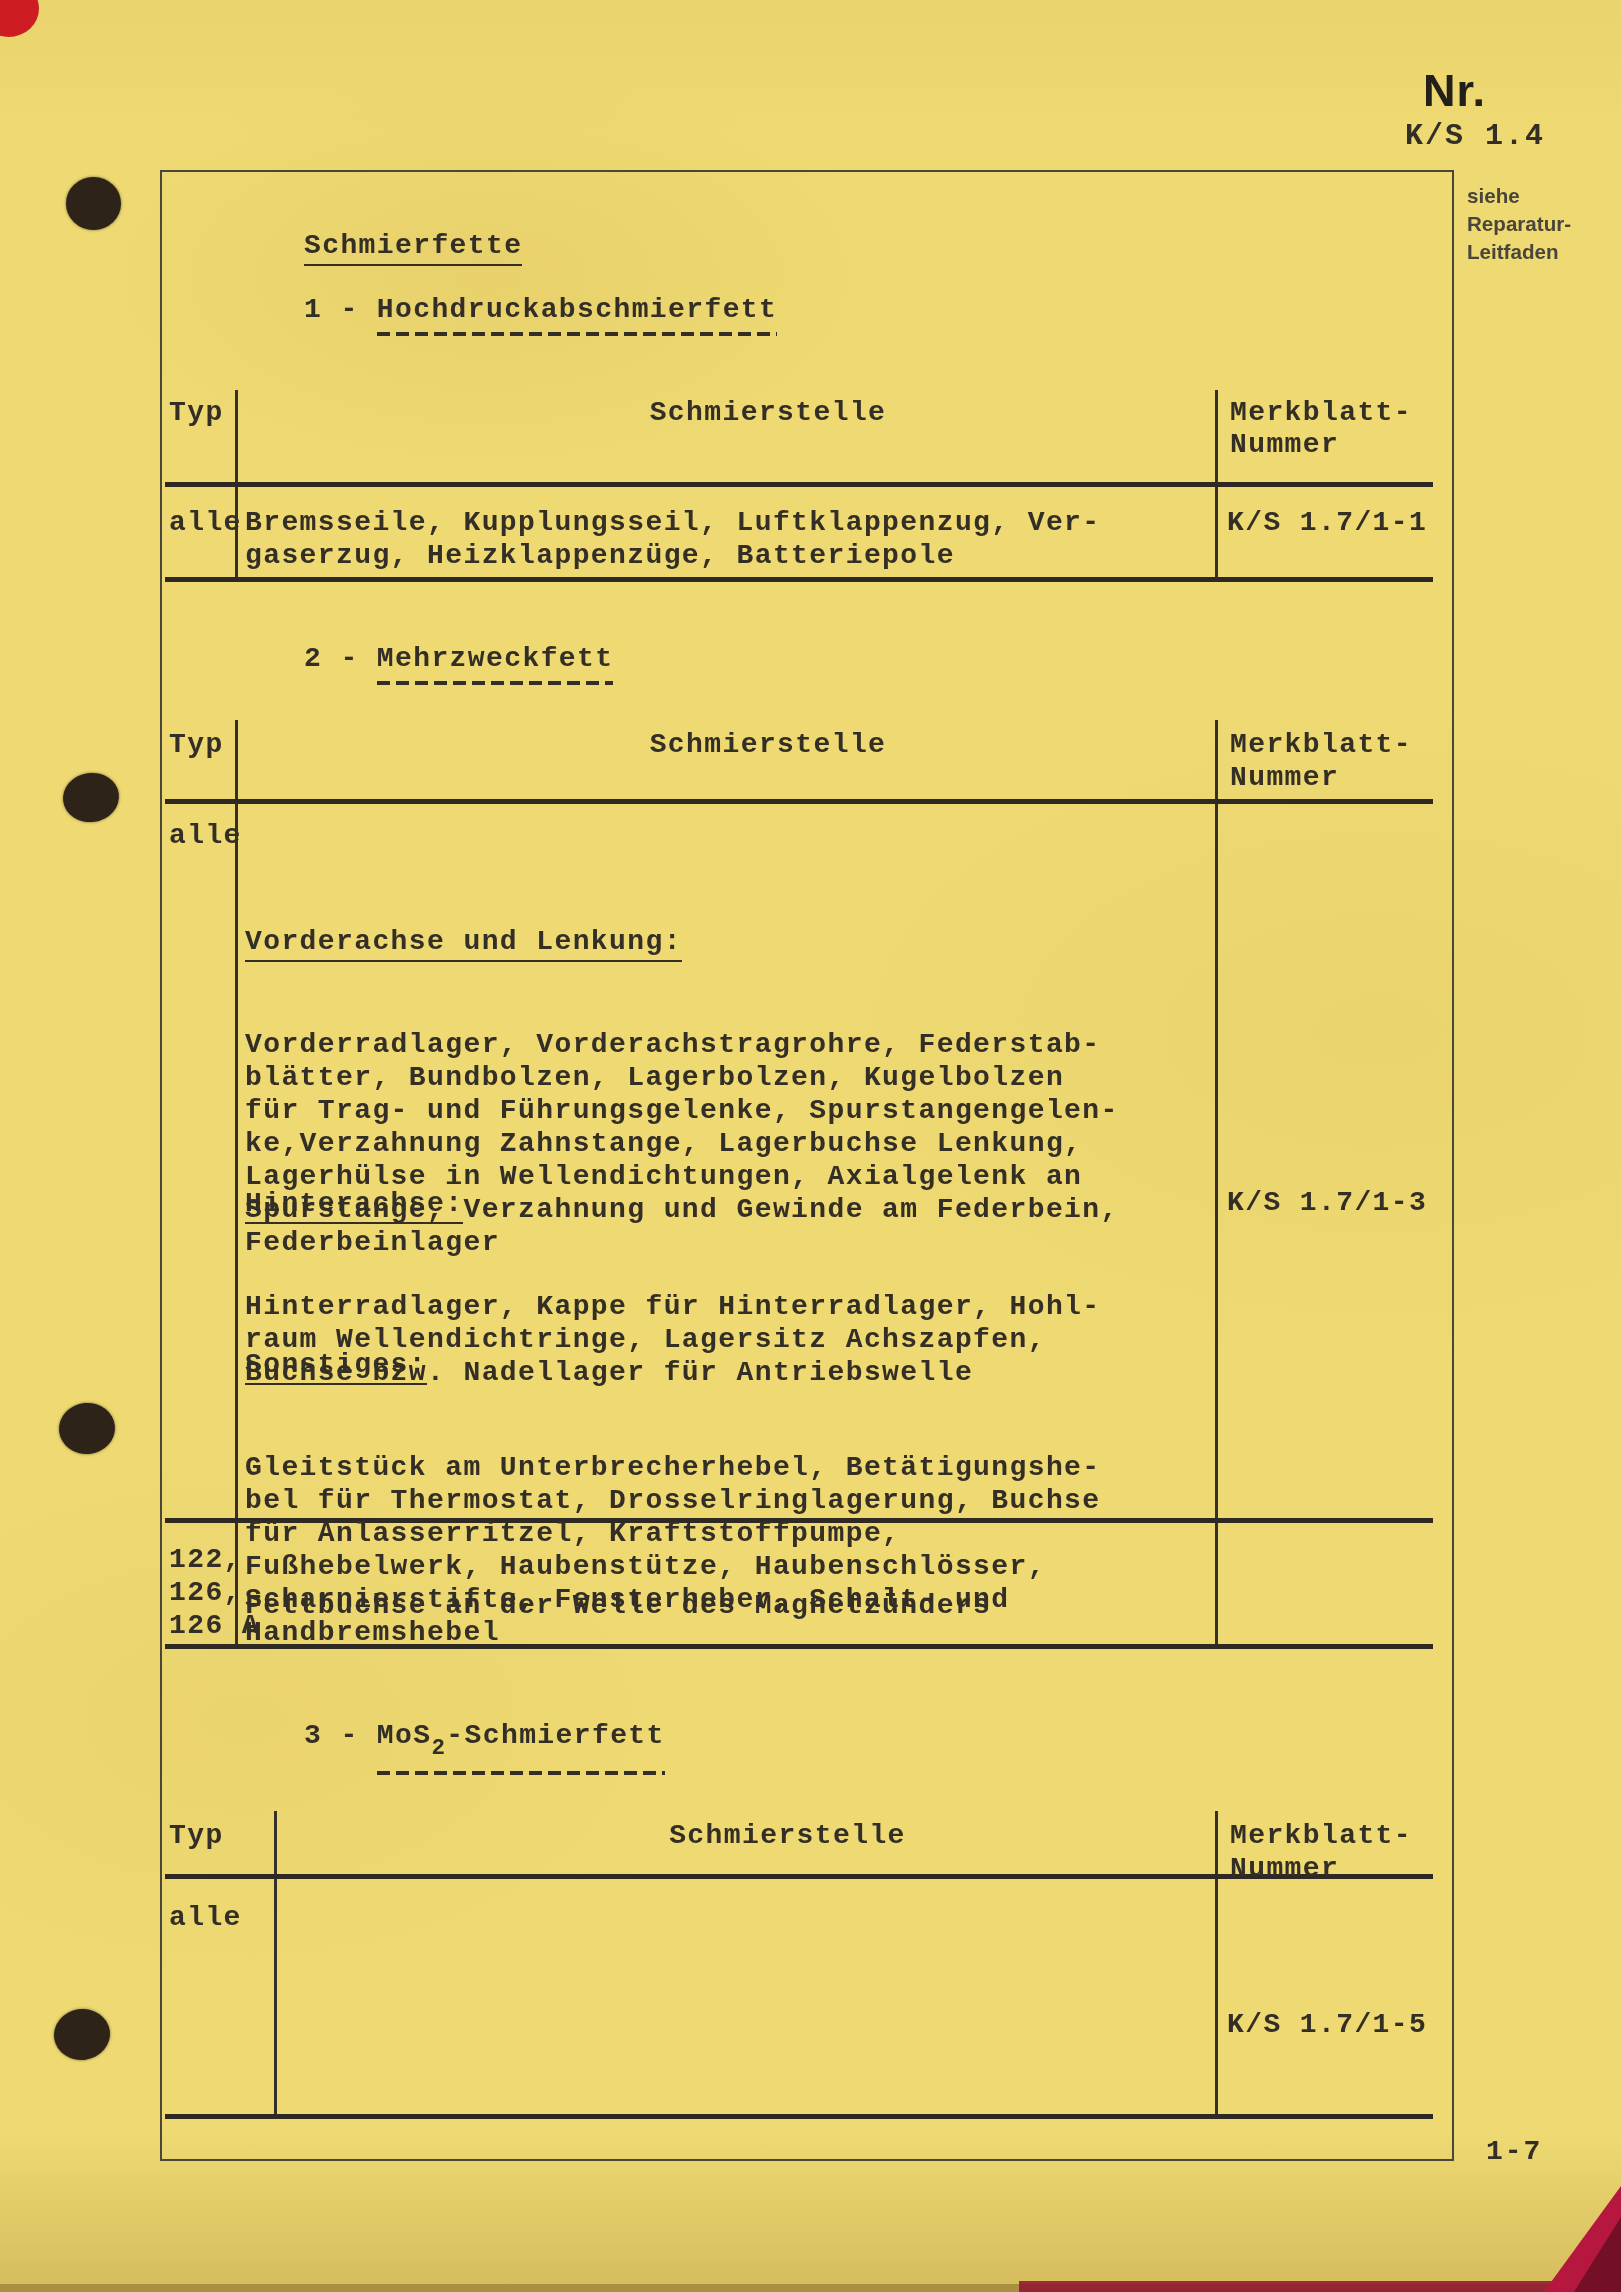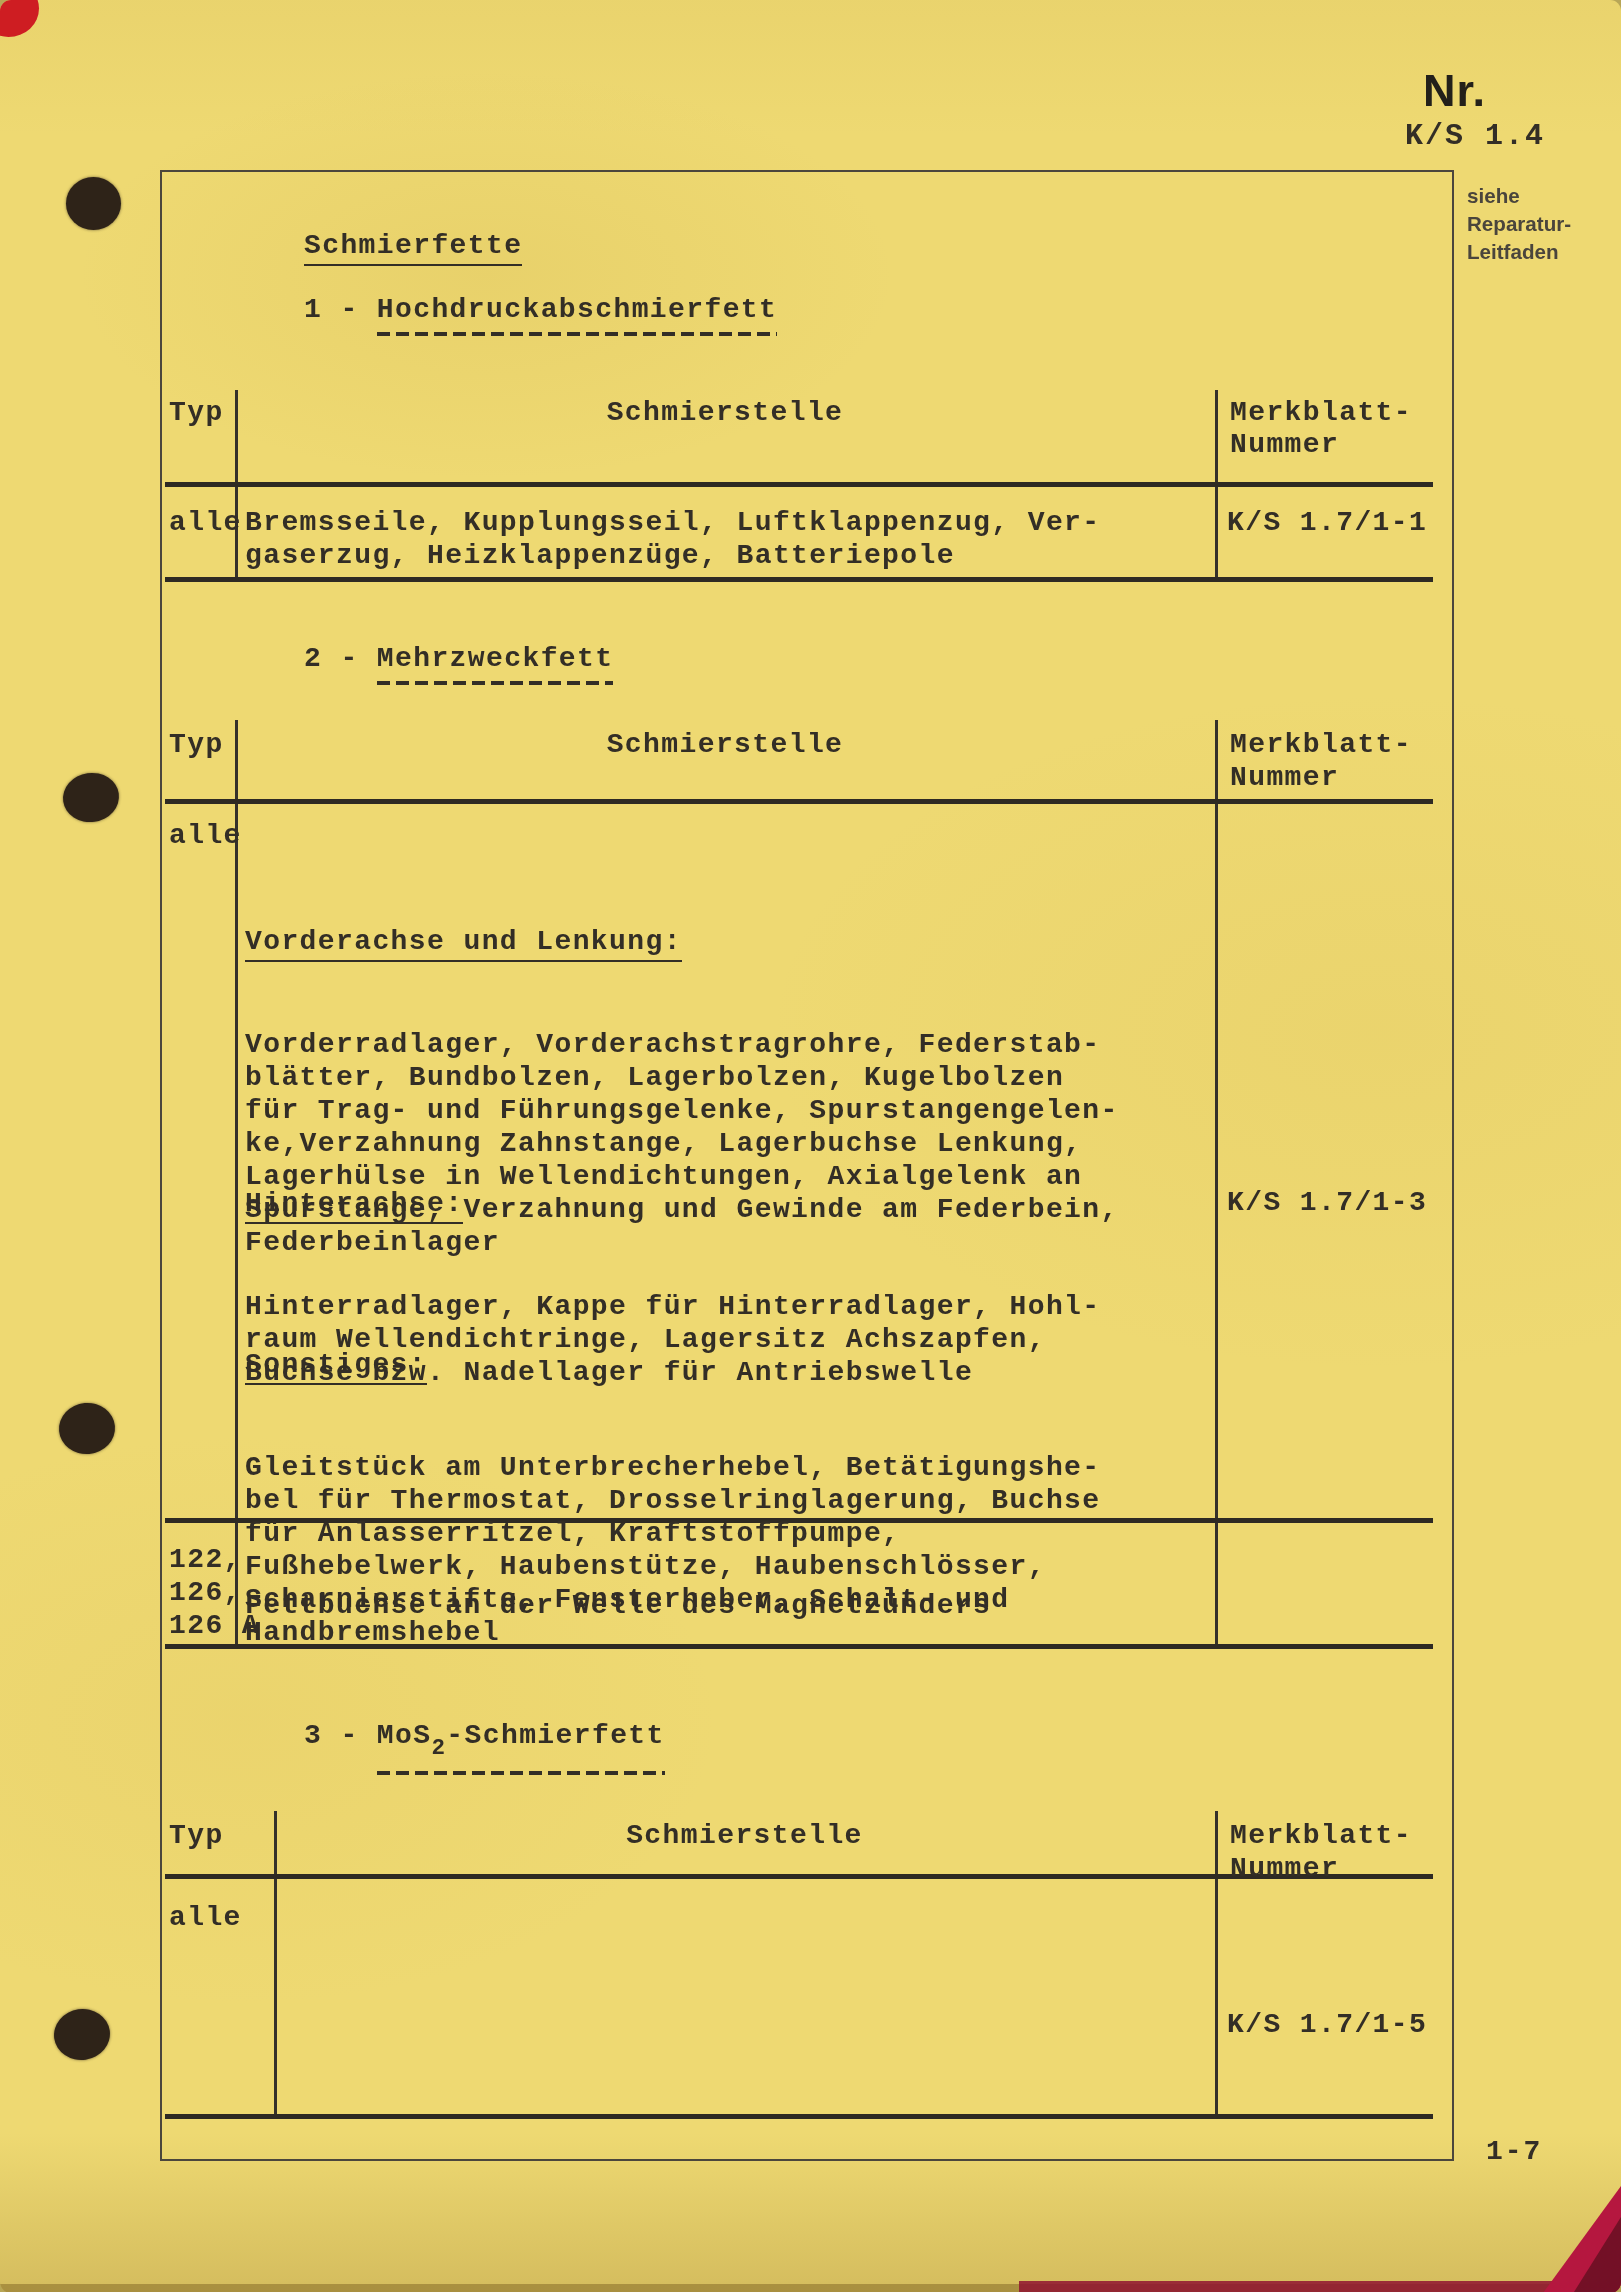--- a/index.html
+++ b/index.html
@@ -1,36 +1,36 @@
 <!DOCTYPE html>
 <html><head>
 <meta charset="utf-8">
 <style>
   html,body{margin:0;padding:0;background:#b8a657;}
   #page{position:relative;width:1621px;height:2293px;background:#eed972;overflow:hidden;
-        font-family:"Liberation Mono","DejaVu Sans Mono",monospace;color:#332e26;border-radius:11px;}
+        font-family:"Liberation Mono","DejaVu Sans Mono",monospace;color:#332e26;}
   .abs{position:absolute;}
   .mottle{left:0;top:0;width:100%;height:100%;pointer-events:none;
     background:
       radial-gradient(ellipse 588px 294px at 30% 12%, rgba(180,140,40,.10), transparent 70%),
       radial-gradient(ellipse 882px 490px at 85% 45%, rgba(190,150,50,.08), transparent 70%),
       radial-gradient(ellipse 686px 412px at 15% 75%, rgba(200,160,60,.09), transparent 70%),
       linear-gradient(180deg, rgba(160,120,30,.06) 0%, rgba(0,0,0,0) 6%, rgba(0,0,0,0) 93%, rgba(120,85,20,.22) 100%);}
   .frame{left:160px;top:170px;width:1290px;height:1987px;border:2px solid #4b463c;}
   
   .tw{font-weight:bold;font-size:28px;line-height:33px;letter-spacing:1.4px;white-space:pre;}
   .ul{display:inline-block;border-bottom:2.9px solid #332e26;padding-bottom:2px;text-align:right;}
   .dashed{display:inline-block;}
   .dashed::after{content:"";display:block;height:3.9px;margin-top:5.9px;
       background:repeating-linear-gradient(90deg,#332e26 0 12.7px,transparent 12.7px 19px);}
   sub.tw-sub{font-size:22.5px;vertical-align:-10.8px;letter-spacing:1.4px;}
   
   .hrule{height:4.9px;background:#2e2a23;}
   .vrule{width:2.9px;background:#35312a;}
-  .center{text-align:center;}
+  .center{text-align:center;margin-left:43px;}
   
   .nr{font-family:"Liberation Sans",sans-serif;font-weight:bold;font-size:45px;color:#23201a;letter-spacing:1px;}
   .code{font-weight:bold;font-size:30px;letter-spacing:2px;}
   .note{font-family:"Liberation Sans",sans-serif;font-weight:bold;font-size:20.6px;line-height:28px;color:#4a453c;white-space:pre;}
   .pageno{font-weight:bold;font-size:28px;letter-spacing:2px;}
   .hole{background:#2e2318;border-radius:50%;box-shadow:0 0 2.9px rgba(46,35,24,.65);}
   .red-dot{left:-21.6px;top:-19.6px;width:61px;height:57px;border-radius:50%;background:#ce1d22;}
   .wedge{right:0;top:2186px;width:78px;height:107px;background:#b5173f;
          clip-path:polygon(100% 0,100% 100%,0 100%);}
   .wedge2{right:0;top:2217px;width:47px;height:75px;background:#731026;

